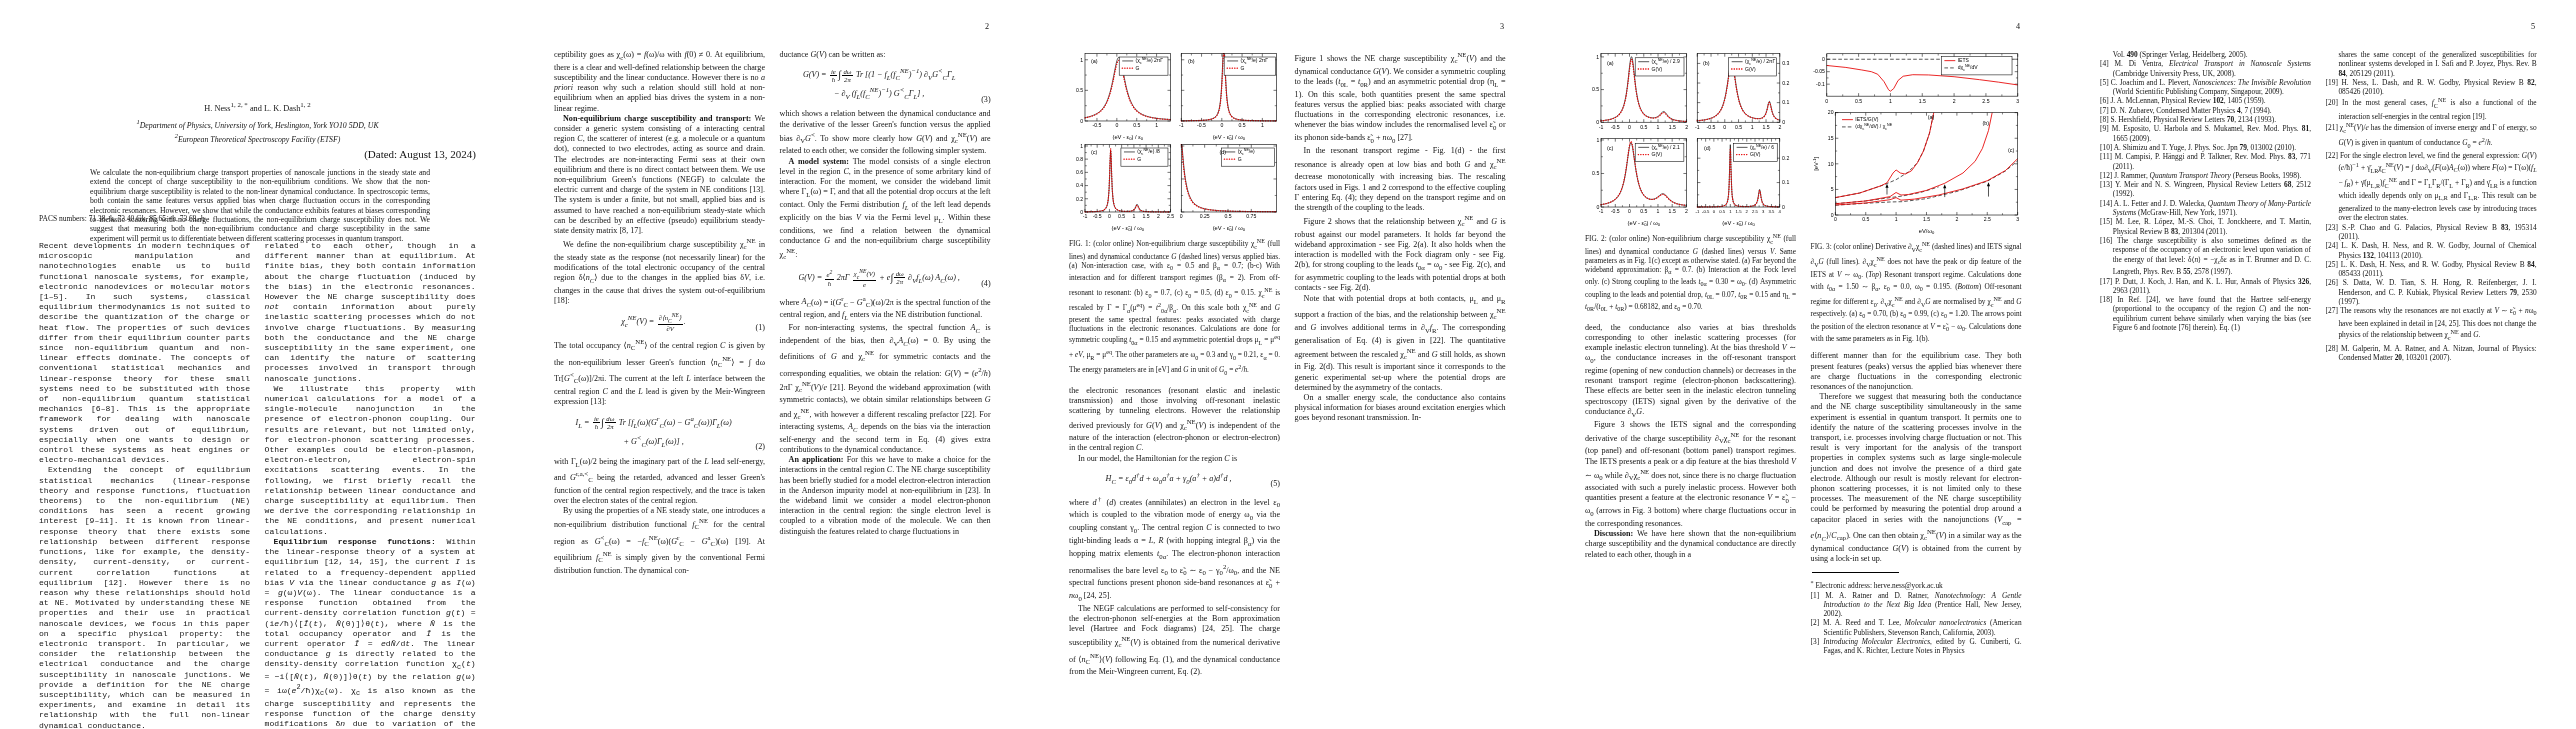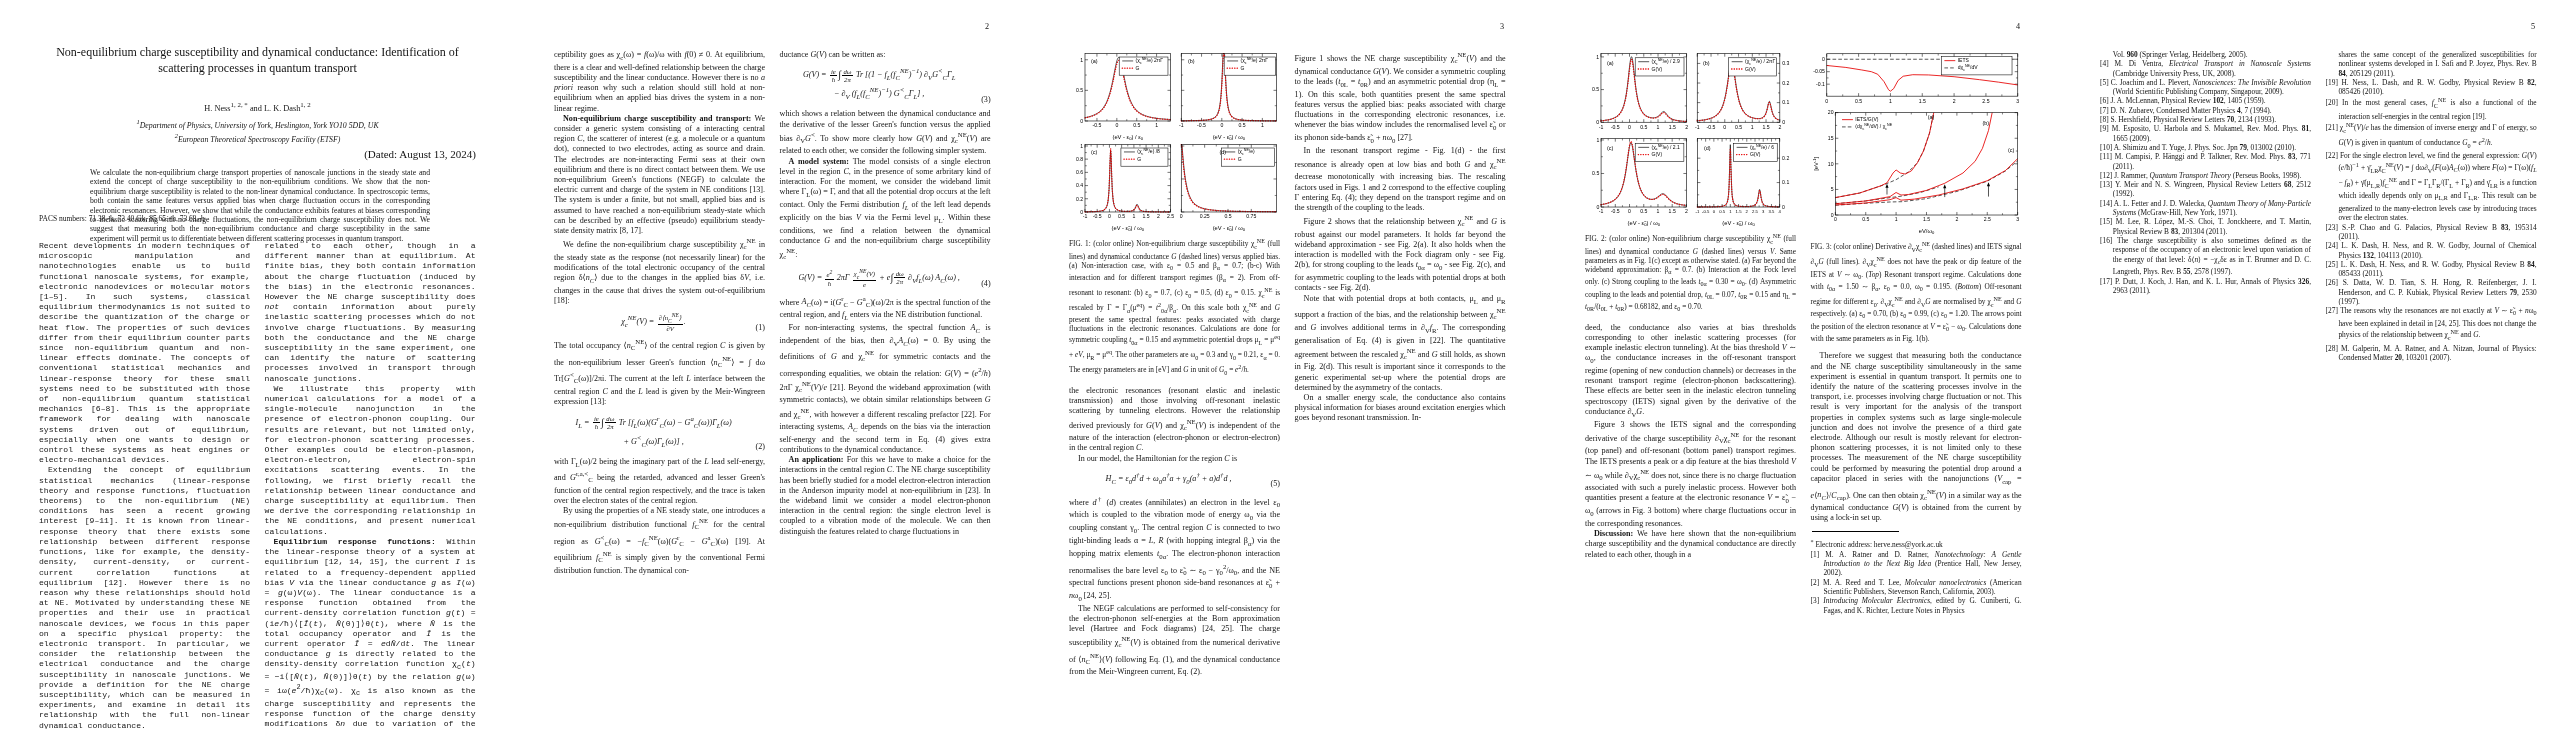--- a/index.html
+++ b/index.html
@@ -43,21 +43,20 @@
 </head>
 <body>
 
 <div id="canvas">
 
   <div class="stamp">
     <span>arXiv:1202.1646v1  [cond-mat.mes-hall]  8 Feb 2012</span>
   </div>
 
   <div class="page" style="left:0">
-    <div class="title">Non-equilibrium charge susceptibility and dynamical conductance: Identification of scattering processes in quantum transport</div>
     <div class="authors">H. Ness<sup>1, 2, *</sup> and L. K. Dash<sup>1, 2</sup></div>
     <div class="affil"><sup>1</sup>Department of Physics, University of York, Heslington, York YO10 5DD, UK<br><sup>2</sup>European Theoretical Spectroscopy Facility (ETSF)</div>
     <div class="dated">(Dated: August 13, 2024)</div>
     <div class="abstract">We calculate the non-equilibrium charge transport properties of nanoscale junctions in the steady state and extend the concept of charge susceptibility to the non-equilibrium conditions. We show that the non-equilibrium charge susceptibility is related to the non-linear dynamical conductance. In spectroscopic terms, both contain the same features versus applied bias when charge fluctuation occurs in the corresponding electronic resonances. However, we show that while the conductance exhibits features at biases corresponding to inelastic scattering with no charge fluctuations, the non-equilibrium charge susceptibility does not. We suggest that measuring both the non-equilibrium conductance and charge susceptibility in the same experiment will permit us to differentiate between different scattering processes in quantum transport.</div>
     <div class="pacs">PACS numbers: 71.38.-k, 73.40.Gk, 85.65.+h, 73.63.-b</div>
     <div class="cols deep">
       <div class="col">
         <p class="body ni">Recent developments in modern techniques of microscopic manipulation and nanotechnologies enable us to build functional nanoscale systems, for example, electronic nanodevices or molecular motors [1–5]. In such systems, classical equilibrium thermodynamics is not suited to describe the quantization of the charge or heat flow. The properties of such devices differ from their equilibrium counter parts since non-equilibrium quantum and non-linear effects dominate. The concepts of conventional statistical mechanics and linear-response theory for these small systems need to be substituted with those of non-equilibrium quantum statistical mechanics [6–8]. This is the appropriate framework for dealing with nanoscale systems driven out of equilibrium, especially when one wants to design or control these systems as heat engines or electro-mechanical devices.</p>
         <p class="body">Extending the concept of equilibrium statistical mechanics (linear-response theory and response functions, fluctuation theorems) to the non-equilibrium (NE) conditions has seen a recent growing interest [9–11]. It is known from linear-response theory that there exists some relationship between different response functions, like for example, the density-density, current-density, or current-current correlation functions at equilibrium [12]. However there is no reason why these relationships should hold at NE. Motivated by understanding these NE properties and their use in practical nanoscale devices, we focus in this paper on a specific physical property: the electronic transport. In particular, we consider the relationship between the electrical conductance and the charge susceptibility in nanoscale junctions. We provide a definition for the NE charge susceptibility, which can be measured in experiments, and examine in detail its relationship with the full non-linear dynamical conductance.</p>
         <p class="body">We show that the non-equilibrium charge susceptibility and the dynamical conductance of such a system are</p>
@@ -763,51 +762,53 @@
               <polygon points="125.28333333333333,123.455 122.68333333333334,129.95499999999998 127.88333333333333,129.95499999999998" fill="#000"></polygon>
               <line x1="220.6" y1="145.425" x2="220.6" y2="128.3" stroke="#000" stroke-width="1.1"></line>
               <polygon points="220.6,124.30000000000001 218,130.8 223.2,130.8" fill="#000"></polygon>
               <line x1="292.84000000000003" y1="144.58" x2="292.84000000000003" y2="124.92" stroke="#000" stroke-width="1.1"></line>
               <polygon points="292.84000000000003,120.92 290.24,127.42 295.44000000000005,127.42" fill="#000"></polygon>
               <text x="190.5" y="204" font-size="9.5" font-family="Liberation Sans, sans-serif" fill="#000" text-anchor="middle"><tspan dy="0" font-size="9.5">eV/ω</tspan><tspan dy="2.6" font-size="6.8">0</tspan></text>
               <text x="11" y="90.5" font-size="9.5" font-family="Liberation Sans, sans-serif" fill="#000" text-anchor="middle" transform="rotate(-90 11 90.5)"><tspan dy="0" font-size="9.5">[eV</tspan><tspan dy="-3.6" font-size="6.8">-1</tspan><tspan dy="3.6" font-size="9.5">]</tspan></text>
             </svg>
         </div>
         <div class="caption">FIG. 3: (color online) Derivative ∂<sub>V</sub>χ<sub>c</sub><sup>NE</sup> (dashed lines) and IETS signal ∂<sub>V</sub><i>G</i> (full lines). ∂<sub>V</sub>χ<sub>c</sub><sup>NE</sup> does not have the peak or dip feature of the IETS at <i>V</i> ∼ ω<sub>0</sub>. (<i>Top</i>) Resonant transport regime. Calculations done with <i>t</i><sub>0α</sub> = 1.50 ∼ β<sub>α</sub>, ε<sub>0</sub> = 0.0, ω<sub>0</sub> = 0.195. (<i>Bottom</i>) Off-resonant regime for different ε<sub>0</sub>. ∂<sub>V</sub>χ<sub>c</sub><sup>NE</sup> and ∂<sub>V</sub><i>G</i> are normalised by χ<sub>c</sub><sup>NE</sup> and <i>G</i> respectively. (a) ε<sub>0</sub> = 0.70, (b) ε<sub>0</sub> = 0.99, (c) ε<sub>0</sub> = 1.20. The arrows point the position of the electron resonance at <i>V</i> = ε̃<sub>0</sub> − ω<sub>0</sub>. Calculations done with the same parameters as in Fig. 1(b).</div>
+        <p class="body ni">different manner than for the equilibrium case. They both present features (peaks) versus the applied bias whenever there are charge fluctuations in the corresponding electronic resonances of the nanojunction.</p>
         <p class="body">Therefore we suggest that measuring both the conductance and the NE charge susceptibility simultaneously in the same experiment is essential in quantum transport. It permits one to identify the nature of the scattering processes involve in the transport, i.e. processes involving charge fluctuation or not. This result is very important for the analysis of the transport properties in complex systems such as large single-molecule junction and does not involve the presence of a third gate electrode. Although our result is mostly relevant for electron-phonon scattering processes, it is not limited only to these processes. The measurement of the NE charge susceptibility could be performed by measuring the potential drop around a capacitor placed in series with the nanojunctions (<i>V</i><sub>cap</sub> = <i>e</i>⟨<i>n<sub>C</sub></i>⟩/<i>C</i><sub>cap</sub>). One can then obtain χ<sub>c</sub><sup>NE</sup>(<i>V</i>) in a similar way as the dynamical conductance <i>G</i>(<i>V</i>) is obtained from the current by using a lock-in set up.</p>
         <div class="fnsep"></div>
         <div class="refs">
           <div><sup>*</sup> Electronic address: herve.ness@york.ac.uk</div>
           <div>[1] M. A. Ratner and D. Ratner, <i>Nanotechnology: A Gentle Introduction to the Next Big Idea</i> (Prentice Hall, New Jersey, 2002).</div>
           <div>[2] M. A. Reed and T. Lee, <i>Molecular nanoelectronics</i> (American Scientific Publishers, Stevenson Ranch, California, 2003).</div>
           <div>[3] <i>Introducing Molecular Electronics</i>, edited by G. Cuniberti, G. Fagas, and K. Richter, Lecture Notes in Physics</div>
         </div>
       </div>
     </div>
   </div>
 
   <div class="page" style="left:2061px">
     <div class="pnum">5</div>
     <div class="cols">
       <div class="col refs">
-        <div class="cont">Vol. <b>960</b> (Springer Verlag, Heidelberg, 2005).</div>
+        <div class="cont">Vol. <b>490</b> (Springer Verlag, Heidelberg, 2005).</div>
         <div>[4] M. Di Ventra, <i>Electrical Transport in Nanoscale Systems</i> (Cambridge University Press, UK, 2008).</div>
         <div>[5] C. Joachim and L. Plevert, <i>Nanosciences: The Invisible Revolution</i> (World Scientific Publishing Company, Singapour, 2009).</div>
         <div>[6] J. A. McLennan, Physical Review <b>102</b>, 1405 (1959).</div>
         <div>[7] D. N. Zubarev, Condensed Matter Physics <b>4</b>, 7 (1994).</div>
         <div>[8] S. Hershfield, Physical Review Letters <b>70</b>, 2134 (1993).</div>
         <div>[9] M. Esposito, U. Harbola and S. Mukamel, Rev. Mod. Phys. <b>81</b>, 1665 (2009).</div>
         <div>[10] A. Shimizu and T. Yuge, J. Phys. Soc. Jpn <b>79</b>, 013002 (2010).</div>
         <div>[11] M. Campisi, P. Hänggi and P. Talkner, Rev. Mod. Phys. <b>83</b>, 771 (2011).</div>
         <div>[12] J. Rammer, <i>Quantum Transport Theory</i> (Perseus Books, 1998).</div>
         <div>[13] Y. Meir and N. S. Wingreen, Physical Review Letters <b>68</b>, 2512 (1992).</div>
         <div>[14] A. L. Fetter and J. D. Walecka, <i>Quantum Theory of Many-Particle Systems</i> (McGraw-Hill, New York, 1971).</div>
         <div>[15] M. Lee, R. López, M.-S. Choi, T. Jonckheere, and T. Martin, Physical Review B <b>83</b>, 201304 (2011).</div>
         <div>[16] The charge susceptibility is also sometimes defined as the response of the occupancy of an electronic level upon variation of the energy of that level: δ⟨<i>n</i>⟩ = −χ<sub>c</sub>δε as in T. Brunner and D. C. Langreth, Phys. Rev. B <b>55</b>, 2578 (1997).</div>
         <div>[17] P. Dutt, J. Koch, J. Han, and K. L. Hur, Annals of Physics <b>326</b>, 2963 (2011).</div>
+        <div>[18] In Ref. [24], we have found that the Hartree self-energy (proportional to the occupancy of the region <i>C</i>) and the non-equilibrium current behave similarly when varying the bias (see Figure 6 and footnote [76] therein). Eq. (1)</div>
       </div>
       <div class="col refs">
         <div class="cont">shares the same concept of the generalized susceptibilities for nonlinear systems developed in I. Safi and P. Joyez, Phys. Rev. B <b>84</b>, 205129 (2011).</div>
         <div>[19] H. Ness, L. Dash, and R. W. Godby, Physical Review B <b>82</b>, 085426 (2010).</div>
         <div>[20] In the most general cases, <i>f</i><sub>C</sub><sup>NE</sup> is also a functional of the interaction self-energies in the central region [19].</div>
         <div>[21] χ<sub>c</sub><sup>NE</sup>(<i>V</i>)/<i>e</i> has the dimension of inverse energy and Γ of energy, so <i>G</i>(<i>V</i>) is given in quantum of conductance <i>G</i><sub>0</sub> = <i>e</i><sup>2</sup>/<i>h</i>.</div>
         <div>[22] For the single electron level, we find the general expression: <i>G</i>(<i>V</i>)(<i>e</i>/ħ)<sup>−1</sup> + γ̄<sub>LR</sub>χ<sub>C</sub><sup>NE</sup>(<i>V</i>) = ∫ dω∂<sub>V</sub>(<i>F</i>(ω)<i>A<sub>C</sub></i>(ω)) where <i>F</i>(ω) = Γ(ω)(<i>f<sub>L</sub></i> − <i>f<sub>R</sub></i>) + γ̄(μ<sub>L,R</sub>)<i>f</i><sub>C</sub><sup>NE</sup> and Γ = Γ<sub>L</sub>Γ<sub>R</sub>/(Γ<sub>L</sub> + Γ<sub>R</sub>) and γ̄<sub>LR</sub> is a function which ideally depends only on μ<sub>L,R</sub> and Γ<sub>L,R</sub>. This result can be generalized to the many-electron levels case by introducing traces over the electron states.</div>
         <div>[23] S.-P. Chao and G. Palacios, Physical Review B <b>83</b>, 195314 (2011).</div>
         <div>[24] L. K. Dash, H. Ness, and R. W. Godby, Journal of Chemical Physics <b>132</b>, 104113 (2010).</div>
         <div>[25] L. K. Dash, H. Ness, and R. W. Godby, Physical Review B <b>84</b>, 085433 (2011).</div>

